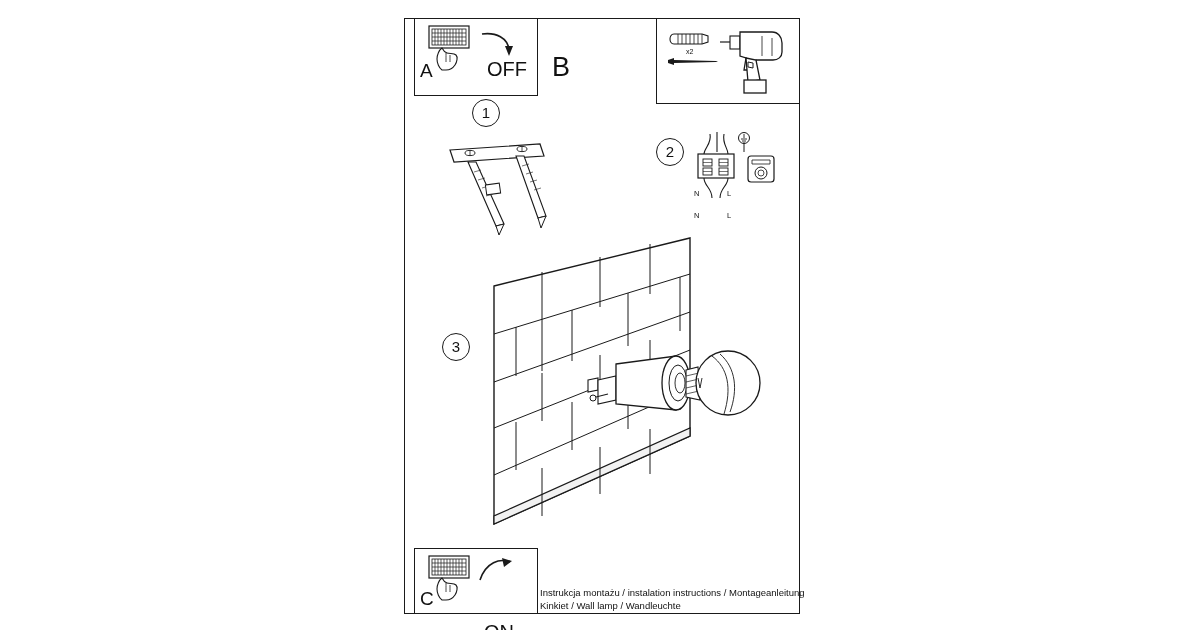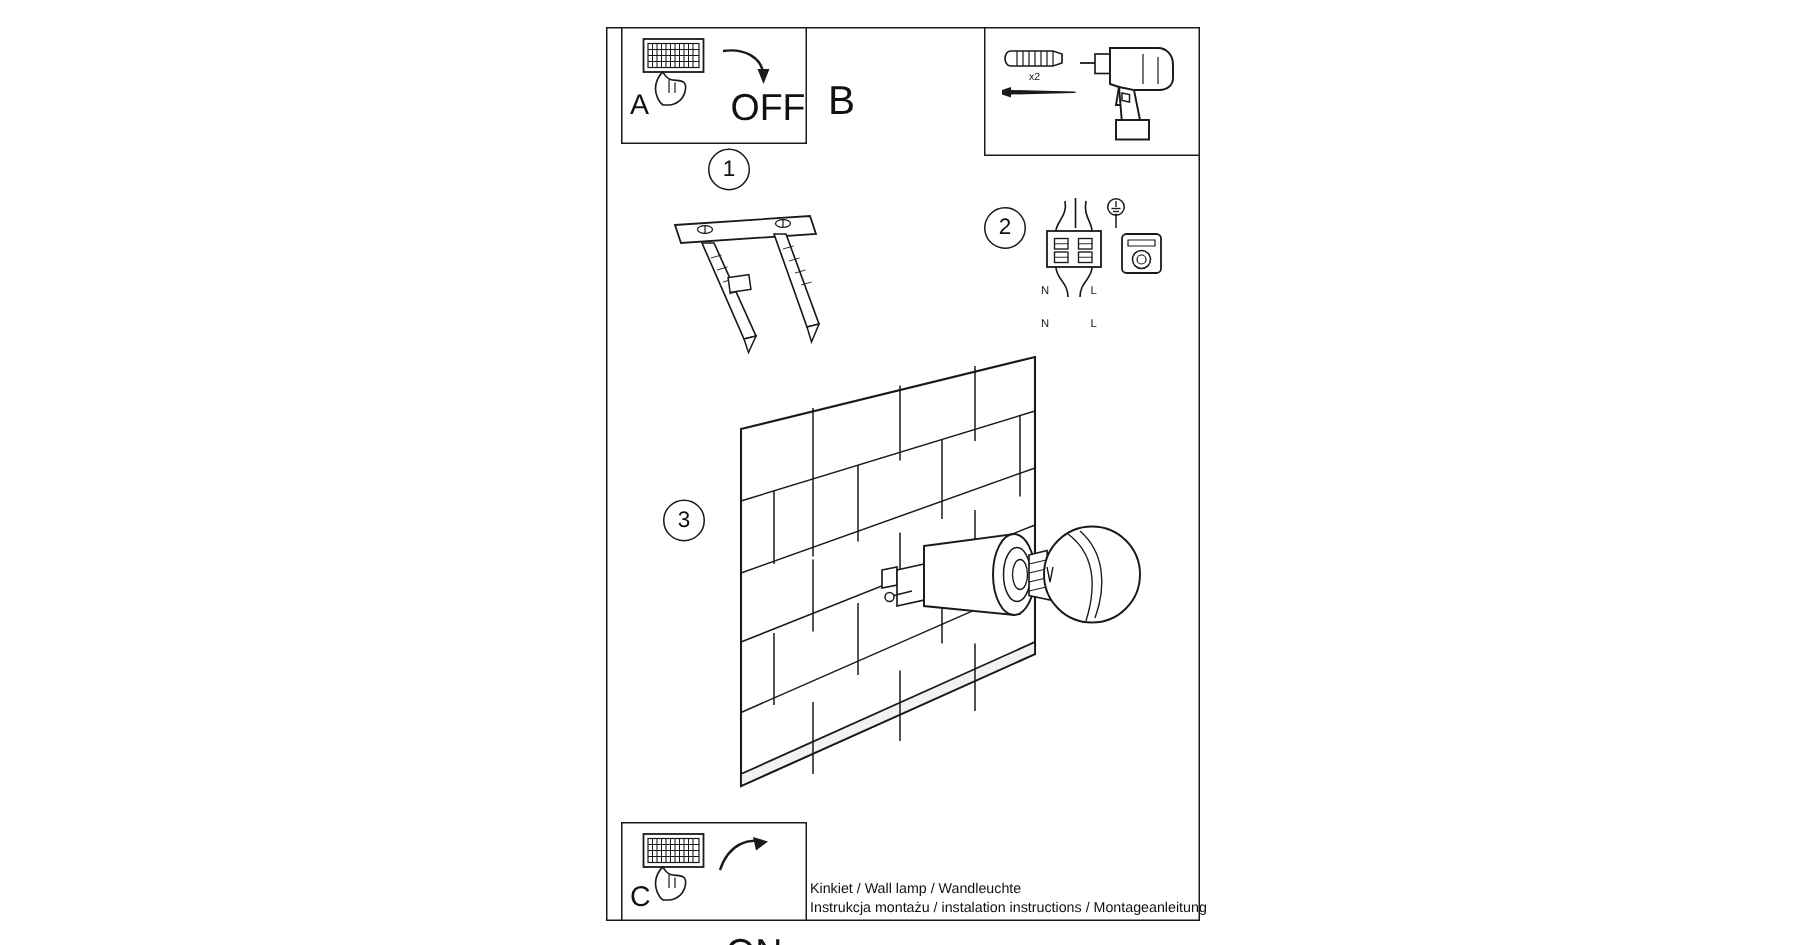--- a/index.html
+++ b/index.html
@@ -49,21 +49,21 @@
     font-family: "Liberation Sans", sans-serif;
   }
   .bigletter {
     position: absolute;
     font-size: 27px;
     color: #111;
     font-family: "Liberation Sans", sans-serif;
   }
   .onoff {
     position: absolute;
-    font-size: 25px;
+    font-size: 20px;
     color: #111;
     font-family: "Liberation Sans", sans-serif;
   }
   .stepnum {
     position: absolute;
     width: 26px; height: 26px;
     border: 1.5px solid #1a1a1a;
     border-radius: 50%;
     text-align: center;
     line-height: 25px;
@@ -338,17 +338,17 @@
     <path d="M22 31 C22 34 22 38 22 40" fill="none" stroke="#1a1a1a" stroke-width="0.8"></path>
     <path d="M26 33 C26 36 26 38 26 40" fill="none" stroke="#1a1a1a" stroke-width="0.8"></path>
   </svg>
 
   <svg class="svgabs" style="left:476px; top:556px;" width="38" height="34" viewBox="0 0 38 34">
     <path d="M4 24 C10 6 24 2 34 6" fill="none" stroke="#1a1a1a" stroke-width="1.6"></path>
     <path d="M26 2 L36 5 L28 11 Z" fill="#1a1a1a"></path>
   </svg>
 
   <div class="caption">
+    <div>Instrukcja montażu / instalation instructions / Montageanleitung</div>
     <div>Kinkiet / Wall lamp / Wandleuchte</div>
-    <div>Instrukcja montażu / instalation instructions / Montageanleitung</div>
   </div>
 
 </div>
 
 </body></html>

